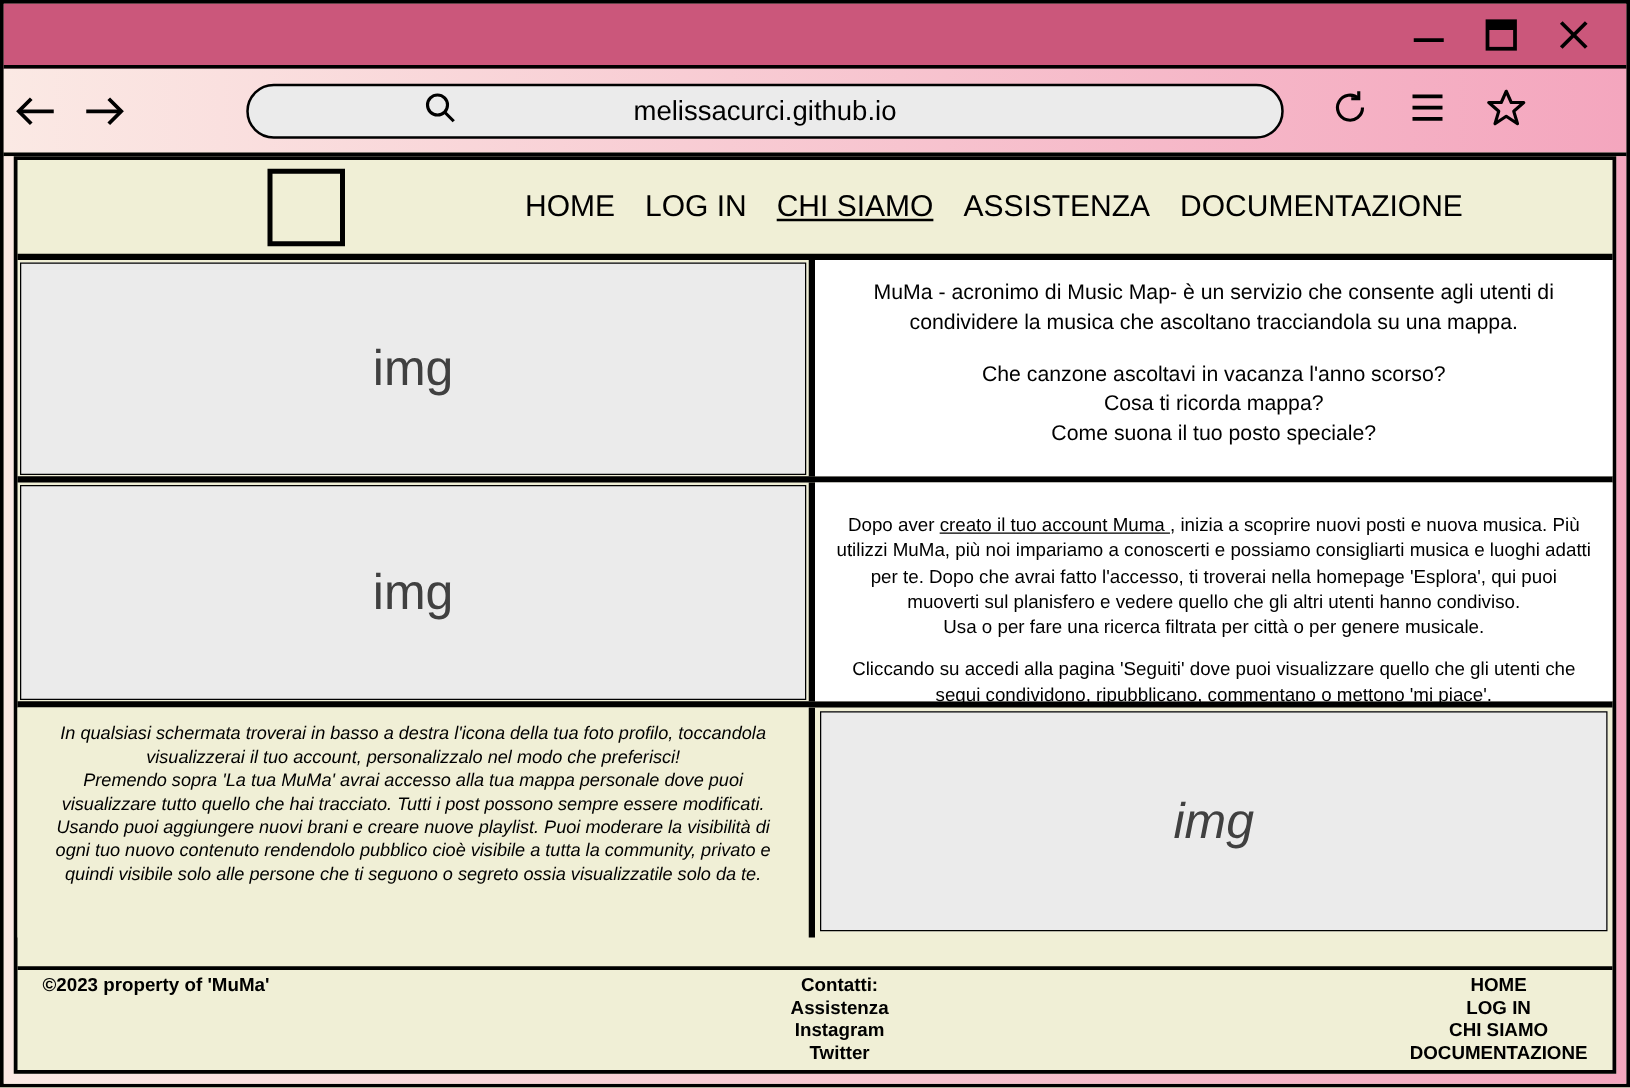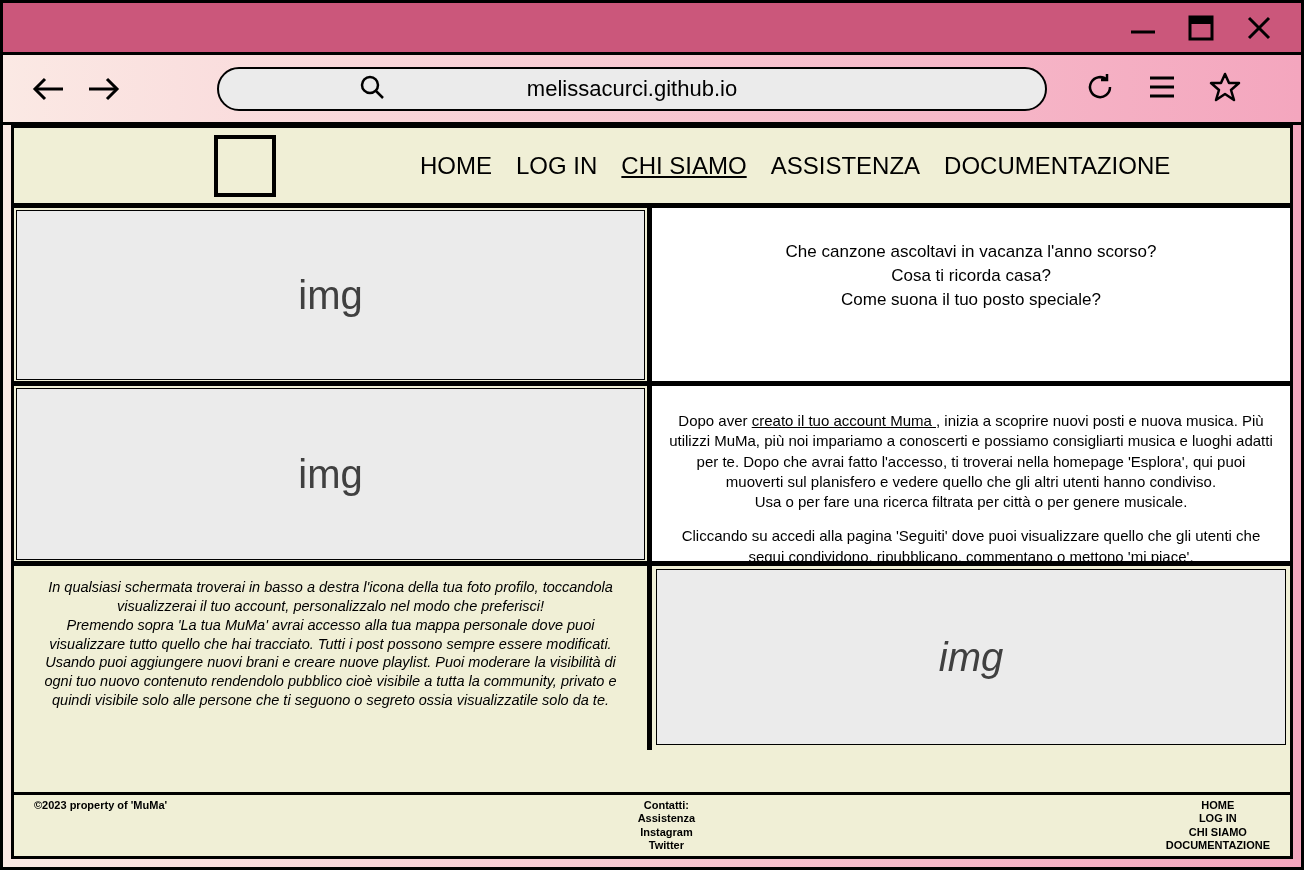--- a/index.html
+++ b/index.html
@@ -27,21 +27,21 @@
       align-items: center;
       gap: 30px;
       padding-right: 28px;
     }
     .title-bar svg { display: block; }
     .addr-bar {
       height: 70px;
       background: linear-gradient(90deg, #fbe9e4 0%, #f4a6be 100%);
       display: flex;
       align-items: center;
-      padding: 0 28px;
+      padding: 0 8px;
       gap: 18px;
       border-bottom: 3px solid #000;
     }
     .nav-arrow svg { display: block; }
     .url-field {
       flex: 0 0 830px;
       height: 44px;
       border: 2px solid #000;
       border-radius: 22px;
       background: #ebebeb;
@@ -143,21 +143,21 @@
       padding: 12px 18px;
       text-align: center;
       font-size: 14.5px;
       line-height: 1.3;
     }
     .footer {
       border-top: 3px solid #000;
       display: flex;
       justify-content: space-between;
       padding: 4px 20px;
-      font-size: 11px;
+      font-size: 15px;
       font-weight: 700;
     }
     .footer .col { text-align: center; }
     .footer .col.right { text-align: center; }
     .footer .col div { line-height: 1.2; }
   </style>
 </head>
 <body>
 
 <div class="browser-window">
@@ -241,23 +241,24 @@
         </div>
       </div>
 
       <div class="rows">
 
         <div class="row row1">
           <div class="cell-left divider">
             <div class="img-ph">img</div>
           </div>
           <div class="cell-right row1-text">
+            <div>MuMa - acronimo di Music Map- è un servizio che consente agli utenti di condividere la musica che ascoltano tracciandola su una mappa.</div>
             <div class="qs">
               <div>Che canzone ascoltavi in vacanza l'anno scorso?</div>
-              <div>Cosa ti ricorda casa?</div>
+              <div>Cosa ti ricorda mappa?</div>
               <div>Come suona il tuo posto speciale?</div>
             </div>
           </div>
         </div>
 
         <div class="row row2">
           <div class="cell-left divider">
             <div class="img-ph">img</div>
           </div>
           <div class="cell-right row2-text">

